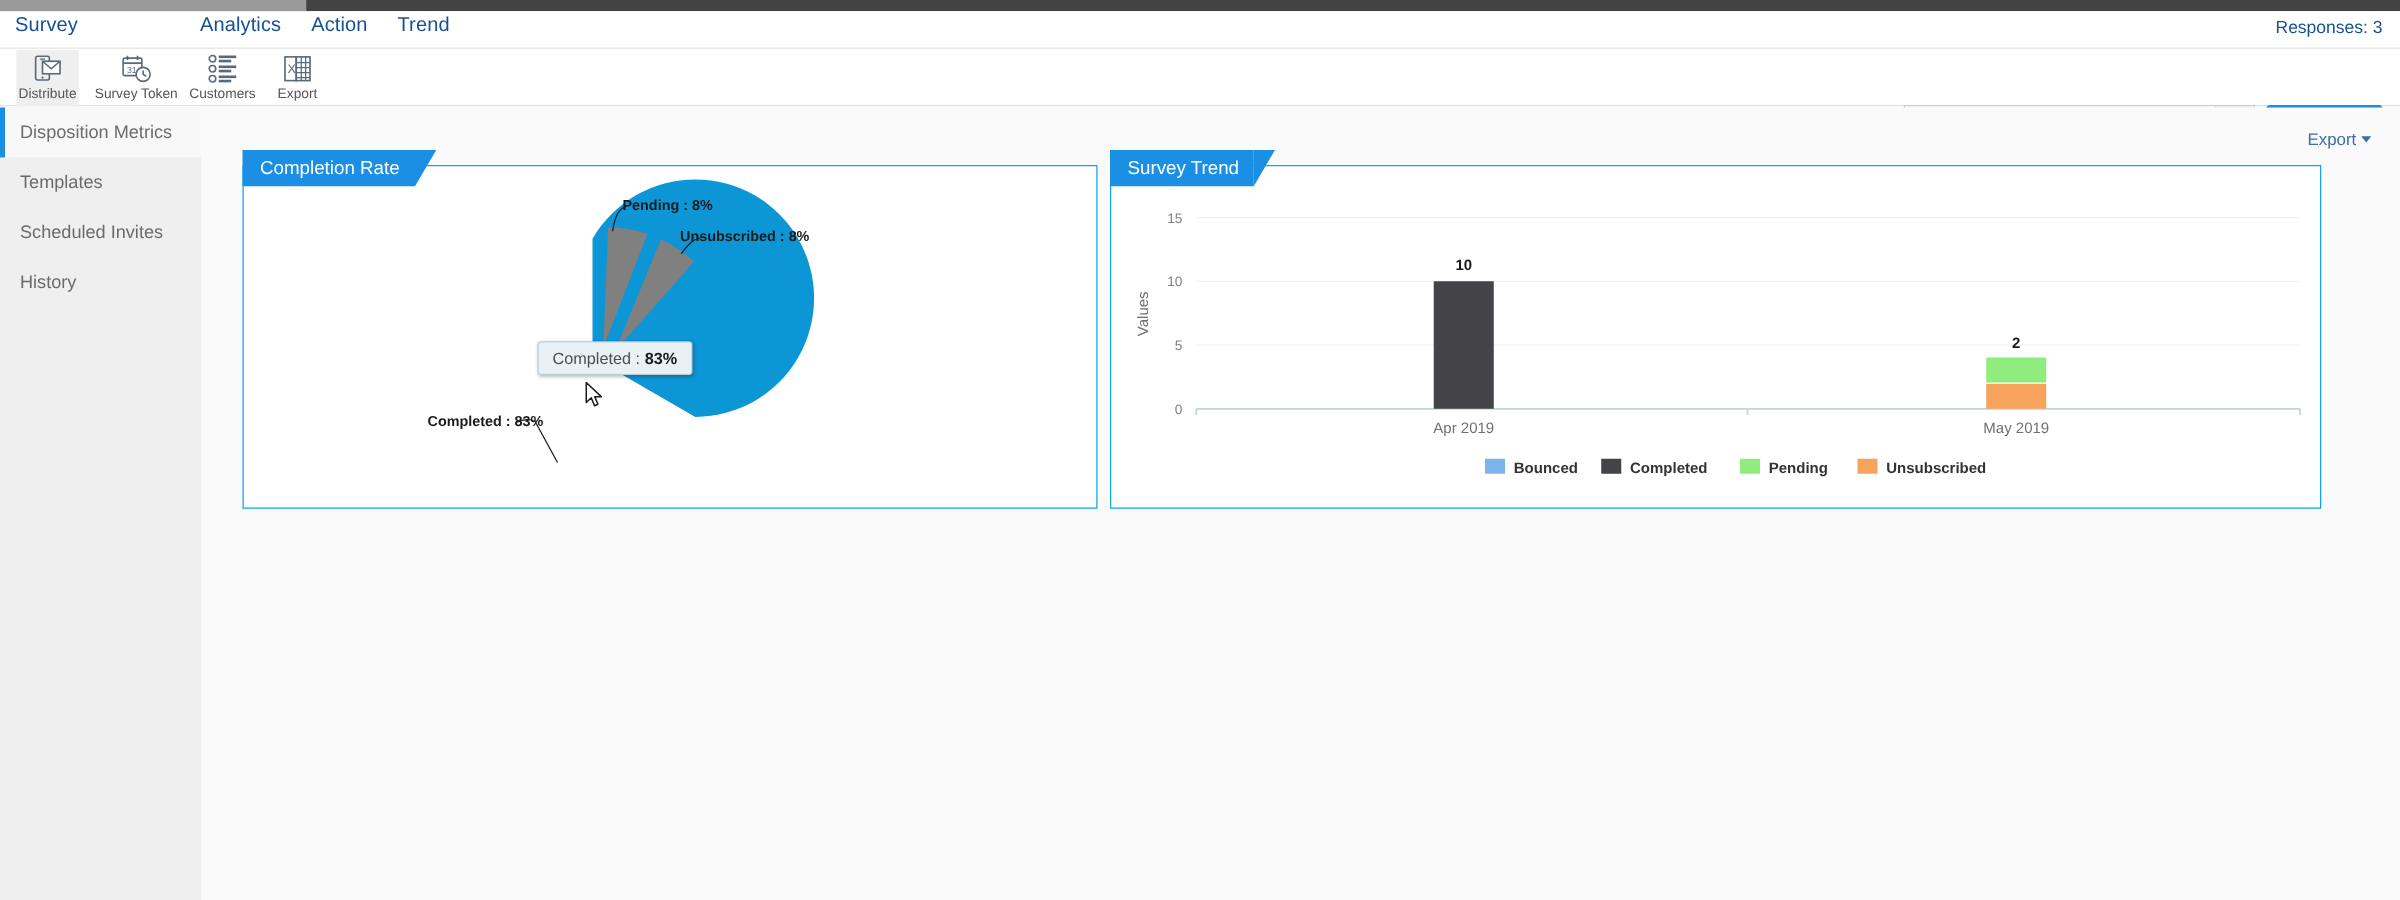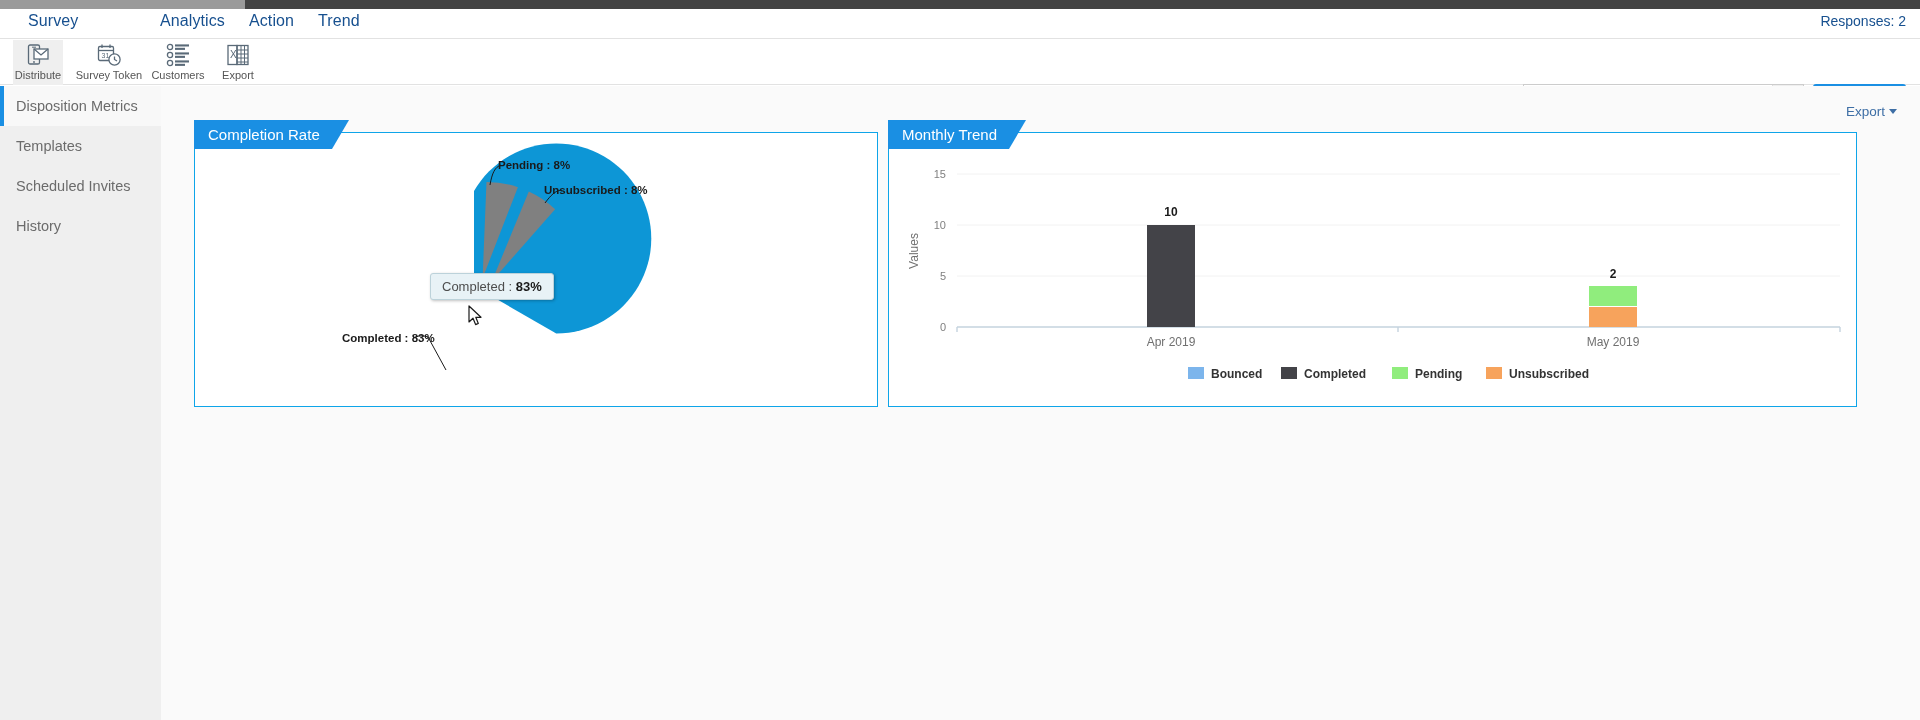--- a/index.html
+++ b/index.html
@@ -18,21 +18,21 @@
   #main-nav {
     position: absolute; top: 9px; left: 0; width: 1920px; height: 30px;
     background: #ffffff; border-bottom: 1px solid #e2e2e2;
   }
   .nav-item {
     position: absolute; top: 3px;
     font-size: 16px; color: #17508f; letter-spacing: .1px;
     cursor: pointer; white-space: nowrap;
   }
   .nav-item.active { text-underline-offset: 3px; margin-top: 44px; }
-  #nav-survey    { left: 28px; text-align: center; }
+  #nav-survey    { left: 12px; text-align: center; }
   #nav-deploy    { left: 85px; }
   #nav-analytics { left: 160px; }
   #nav-action    { left: 249px; }
   #nav-admin     { left: 318px; }
   #responses-count {
     position: absolute; right: 14px; top: 4px;
     font-size: 14px; color: #17508f; white-space: nowrap;
   }
 
   
@@ -153,21 +153,21 @@
 <div id="top-strip">
   <div id="top-strip-left"></div>
 </div>
 
 <div id="main-nav">
   <span class="nav-item" id="nav-survey">Survey</span>
   <span class="nav-item active" id="nav-deploy">Deploy</span>
   <span class="nav-item" id="nav-analytics">Analytics</span>
   <span class="nav-item" id="nav-action">Action</span>
   <span class="nav-item" id="nav-admin">Trend</span>
-  <span id="responses-count">Responses: 2</span>
+  <span id="responses-count">Responses: 3</span>
 </div>
 
 <div id="icon-toolbar">
 
   <div class="tool-btn selected" id="tool-distribute">
     <span class="tool-ico">
       <svg viewBox="0 0 26 26" width="26" height="26">
         <rect x="3.5" y="3" width="11" height="19" rx="1.6" fill="none" stroke="#5a6a78" stroke-width="1.3"></rect>
         <line x1="7" y1="5.2" x2="11" y2="5.2" stroke="#5a6a78" stroke-width="1"></line>
         <circle cx="9" cy="20" r="0.9" fill="#5a6a78"></circle>
@@ -300,21 +300,21 @@
 
       <span id="pie-cursor">
         <svg width="16" height="22" viewBox="0 0 16 22">
           <path d="M1 1 L1 17 L5 13.2 L7.6 19.6 L10.3 18.4 L7.8 12.3 L13 12.3 Z" fill="#ffffff" stroke="#1a1a1a" stroke-width="1.2" stroke-linejoin="round"></path>
         </svg>
       </span>
     </div>
   </div>
 
   <div class="panel" id="panel-trend">
-    <div class="ribbon">Monthly Trend</div>
+    <div class="ribbon">Survey Trend</div>
 
     <div id="trend-area">
       <svg id="trend-svg" width="969" height="273" viewBox="0 0 969 273">
 
         <line x1="68" y1="41" x2="951" y2="41" stroke="#f2f2f2" stroke-width="1"></line>
         <line x1="68" y1="92" x2="951" y2="92" stroke="#f2f2f2" stroke-width="1"></line>
         <line x1="68" y1="143" x2="951" y2="143" stroke="#f2f2f2" stroke-width="1"></line>
 
         <line x1="68" y1="194" x2="951" y2="194" stroke="#c5d3de" stroke-width="1.4"></line>
         <line x1="68" y1="194" x2="68" y2="199" stroke="#c5d3de" stroke-width="1.4"></line>

